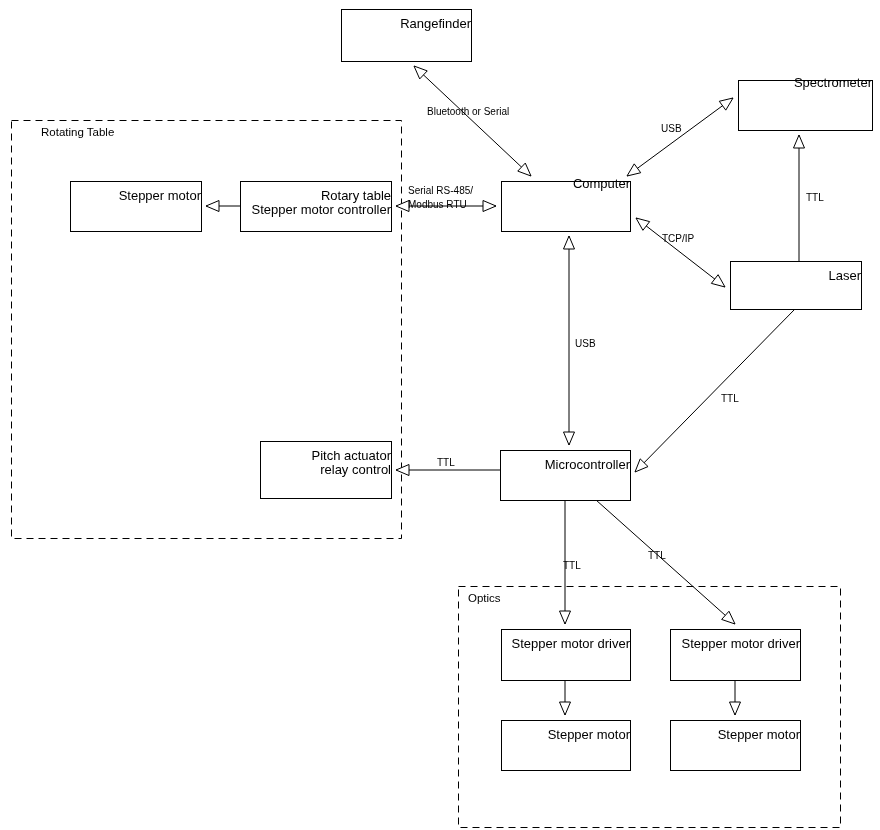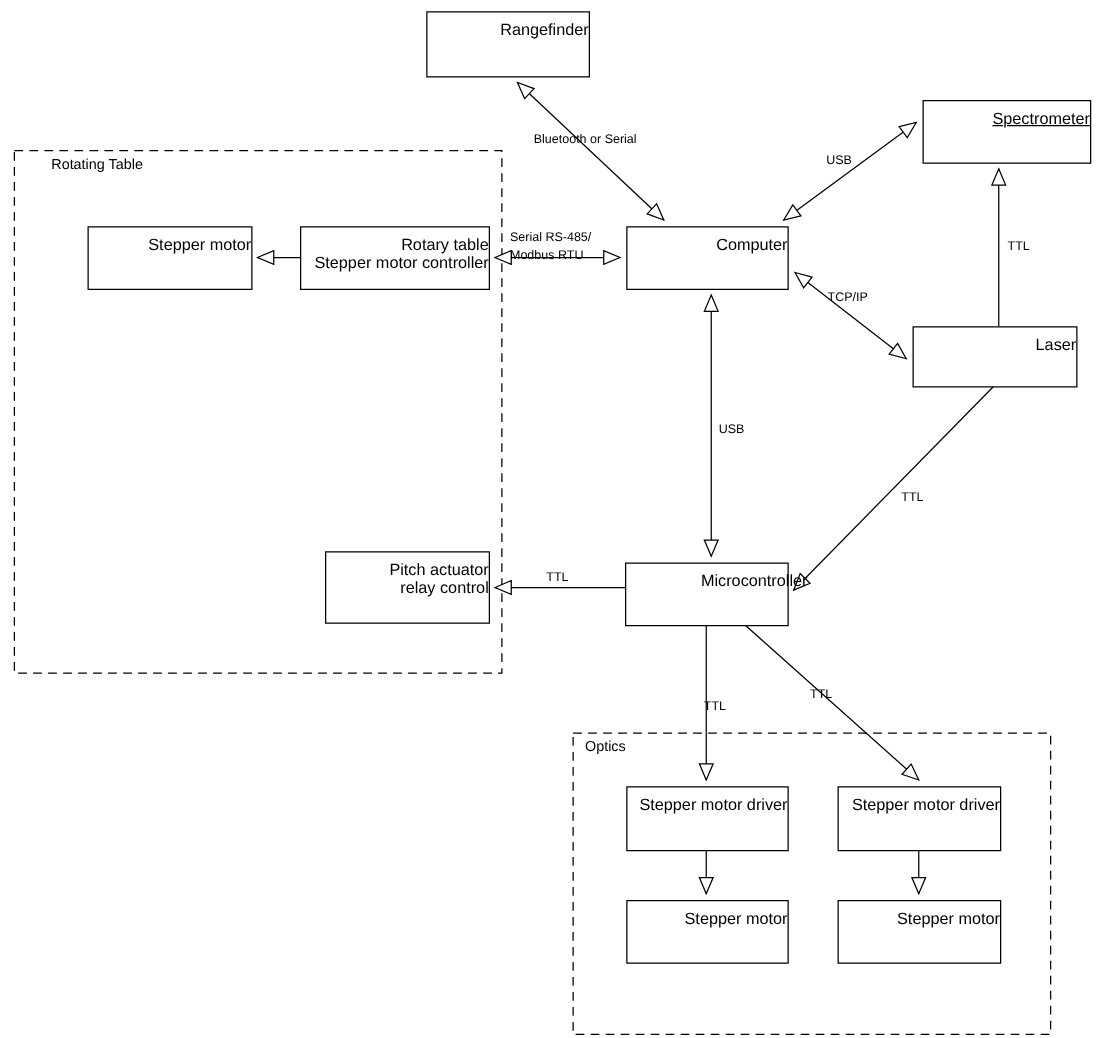--- a/index.html
+++ b/index.html
@@ -111,41 +111,41 @@
       </div>
       <div class="edge-label" style="left: 662px; top: 232px;">TCP/IP</div>
       <div class="edge-label" style="left: 575px; top: 337px;">USB</div>
       <div class="edge-label" style="left: 721px; top: 392px;">TTL</div>
       <div class="edge-label" style="left: 437px; top: 456px;">TTL</div>
       <div class="edge-label" style="left: 563px; top: 559px;">TTL</div>
       <div class="edge-label" style="left: 648px; top: 549px;">TTL</div>
       <div class="node-label" style="left: 341px; top: 17px; width: 130px;">
         <div>Rangefinder</div>
       </div>
-      <div class="node-label" style="left: 738px; top: 88px; width: 134px; text-decoration: underline;">
+      <div class="node-label" style="left: 738px; top: 76px; width: 134px;">
         <div>Spectrometer</div>
       </div>
       <div class="node-label" style="left: 70px; top: 189px; width: 131px;">
         <div>Stepper motor</div>
       </div>
       <div class="node-label" style="left: 240px; top: 189px; width: 151px;">
         <div>Rotary table</div>
         <div>Stepper motor controller</div>
       </div>
-      <div class="node-label" style="left: 501px; top: 189px; width: 129px;">
+      <div class="node-label" style="left: 501px; top: 177px; width: 129px;">
         <div>Computer</div>
       </div>
       <div class="node-label" style="left: 730px; top: 269px; width: 131px;">
         <div>Laser</div>
       </div>
       <div class="node-label" style="left: 260px; top: 449px; width: 131px;">
         <div>Pitch actuator</div>
         <div>relay control</div>
       </div>
-      <div class="node-label" style="left: 500px; top: 458px; width: 130px; padding-left: 16px;">
+      <div class="node-label" style="left: 500px; top: 458px; width: 130px;">
         <div>Microcontroller</div>
       </div>
       <div class="node-label" style="left: 501px; top: 637px; width: 129px;">
         <div>Stepper motor driver</div>
       </div>
       <div class="node-label" style="left: 670px; top: 637px; width: 130px;">
         <div>Stepper motor driver</div>
       </div>
       <div class="node-label" style="left: 501px; top: 728px; width: 129px;">
         <div>Stepper motor</div>

